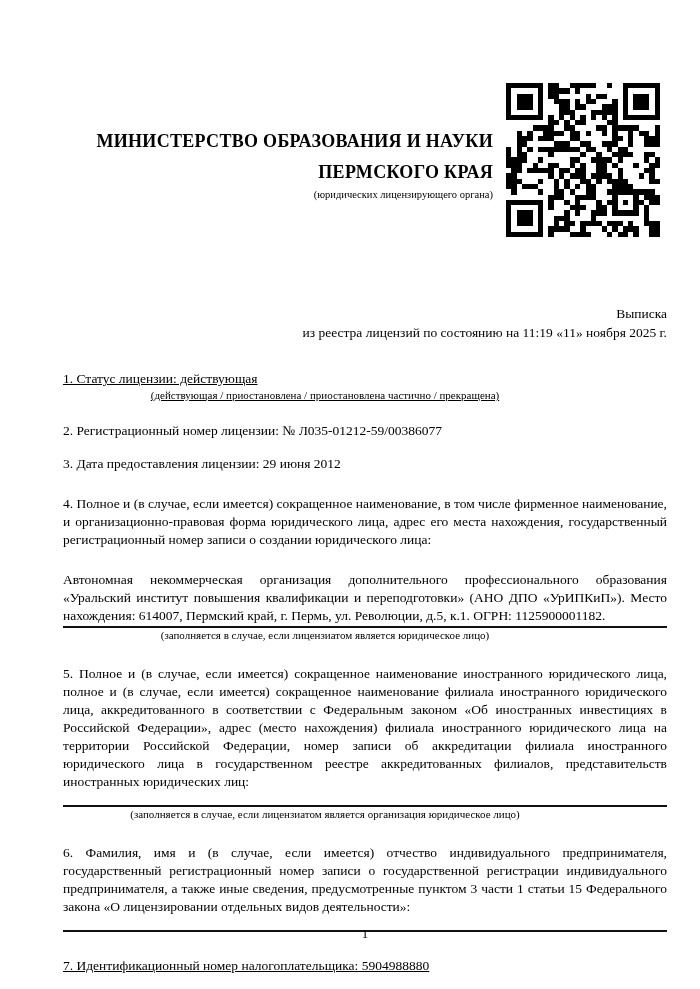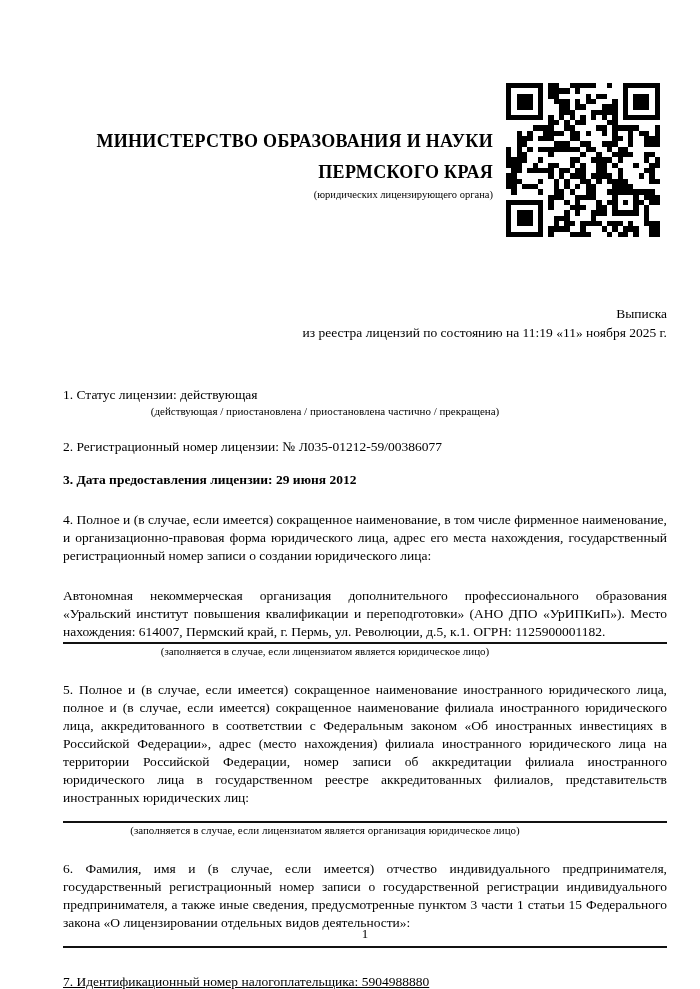--- a/index.html
+++ b/index.html
@@ -60,23 +60,23 @@
   .note {
     text-align: center;
     font-size: 11px;
     line-height: 15px;
   }
   .fill-rule {
     border-top: 2px solid #111;
     height: 0; width: 604px;
   }
   .mt-blank { margin-top: 14px; }
-  #item1 { margin-top: 21px; }
+  #item1 { margin-top: 5px; text-decoration: underline; }
   #item2 { margin-top: 19px; }
-  #item3 { margin-top: 15px; font-weight: bold; }
+  #item3 { margin-top: 15px; }
   #item4 { margin-top: 10px; }
   #item4 .fill-rule { margin-top: 1px; }
   #item5 { margin-top: 14px; }
   #item6 { margin-top: 14px; }
   #item7 { margin-top: 25px; text-decoration: underline; }
   .page-number {
     position: absolute;
     left: 63px; top: 926px; width: 604px;
     text-align: center;
     font-size: 13px;

